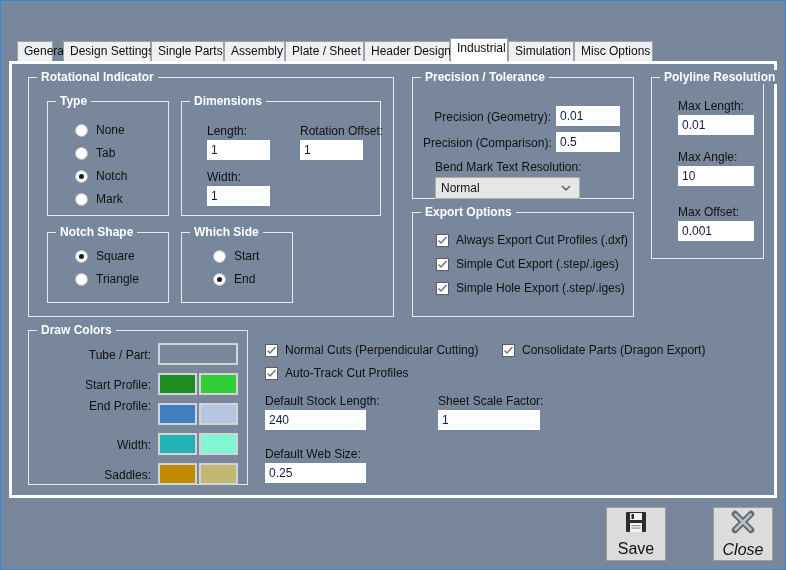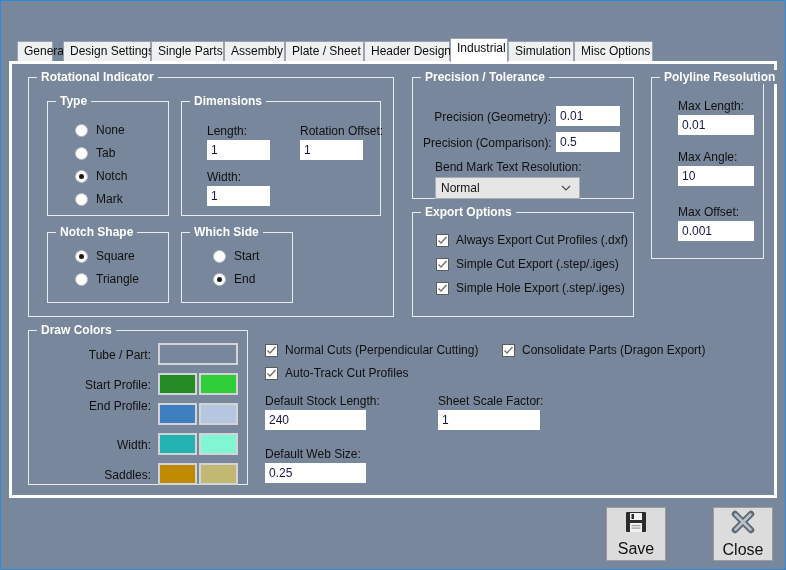--- a/index.html
+++ b/index.html
@@ -436,21 +436,21 @@
         <rect x="6" y="3" width="12" height="7" fill="#f2f2f2"></rect>
         <rect x="7.5" y="4" width="2.5" height="5" fill="#2b2b2b"></rect>
         <rect x="6" y="13" width="12" height="9" fill="#f2f2f2"></rect>
         <rect x="7.5" y="15" width="9" height="1.2" fill="#9a9a9a"></rect>
         <rect x="7.5" y="17.5" width="9" height="1.2" fill="#9a9a9a"></rect>
       </svg>
     </span>
     <span class="cap">Save</span>
   </div>
 
-  <div class="bigbtn" style="left:712px; top:506px;">
+  <div class="bigbtn" style="left:712px; top:506px;font-style:italic;">
     <span>
       <svg width="26" height="26" viewBox="0 0 26 26">
         <g stroke="#5d6a75" stroke-width="6.5" stroke-linecap="round">
           <line x1="5" y1="5" x2="21" y2="21"></line>
           <line x1="21" y1="5" x2="5" y2="21"></line>
         </g>
         <g stroke="#b9c2ca" stroke-width="2.6" stroke-linecap="round">
           <line x1="5.5" y1="5.5" x2="20.5" y2="20.5"></line>
           <line x1="20.5" y1="5.5" x2="5.5" y2="20.5"></line>
         </g>

